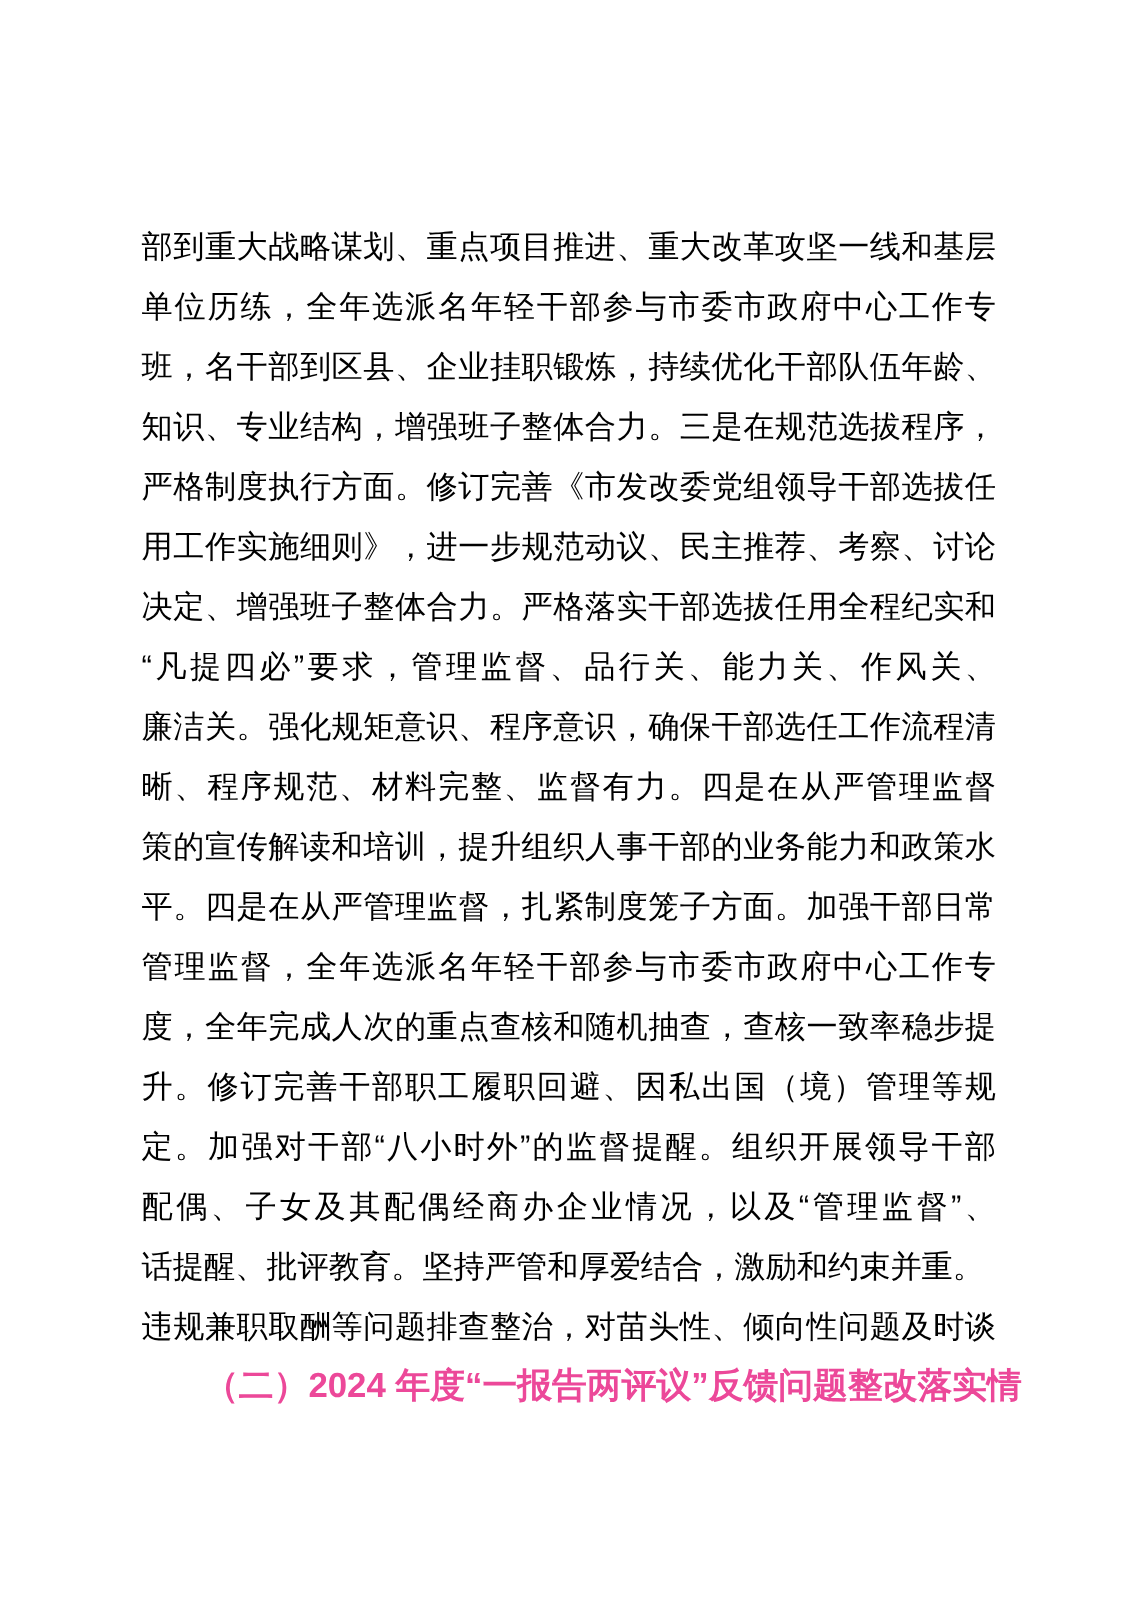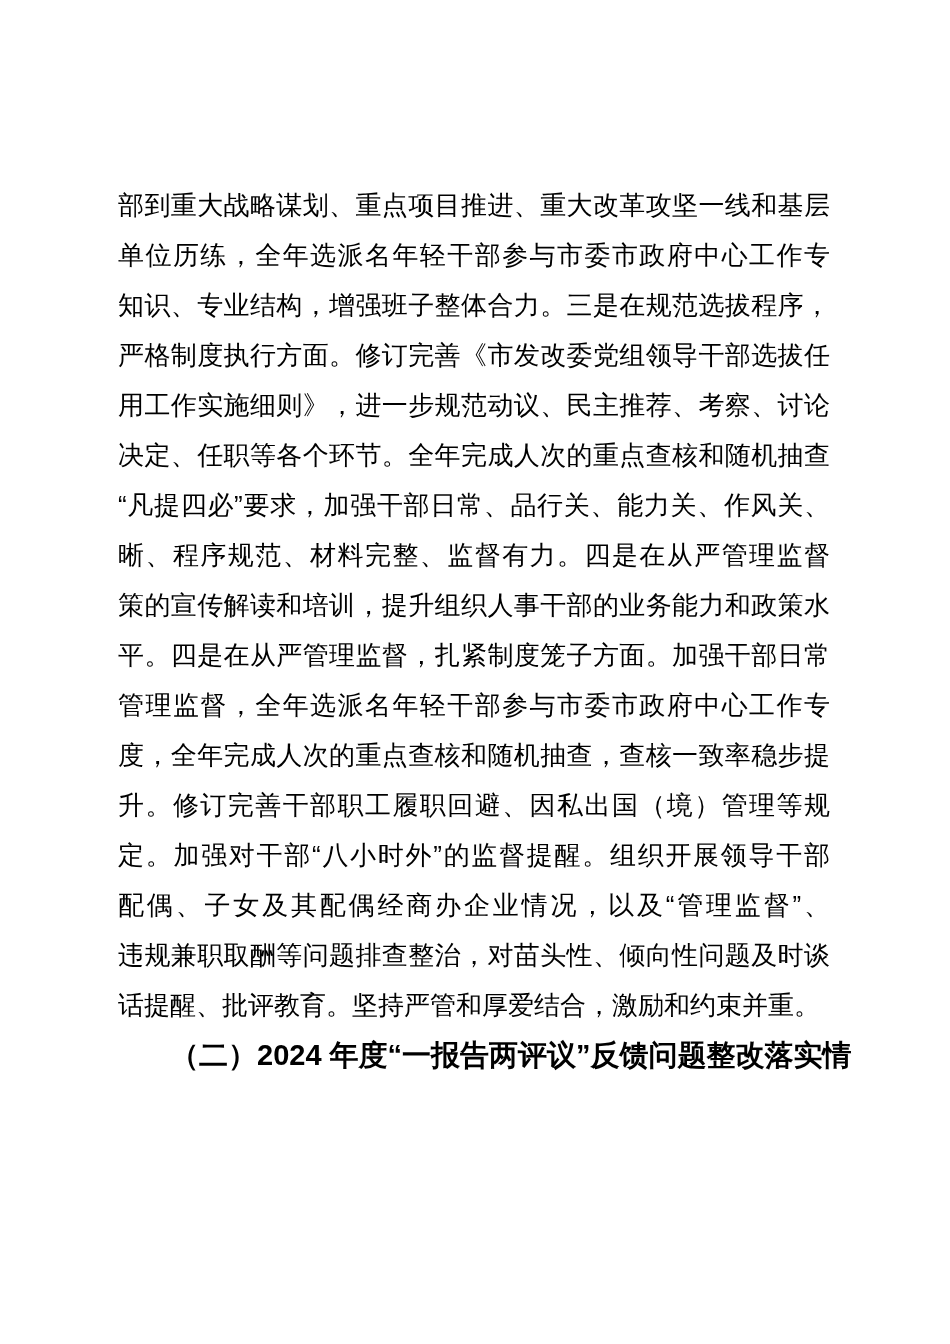--- a/index.html
+++ b/index.html
@@ -36,44 +36,46 @@
   .body-line.justify {
     white-space: normal;
     text-align: justify;
     text-align-last: justify;
   }
   .section-heading {
     height: 50px;
     line-height: 50px;
     font-size: 29px;
     font-weight: 700;
-    color: #000000;
+    color: #ec4899;
     padding-left: 52px;
     white-space: nowrap;
   }
 </style>
 </head>
 <body>
 
 <div class="page">
   <div class="text-block">
     <div id="body-lines">
         <div class="body-line justify">部到重大战略谋划、重点项目推进、重大改革攻坚一线和基层</div>
         <div class="body-line justify">单位历练，全年选派名年轻干部参与市委市政府中心工作专</div>
+        <div class="body-line justify">班，名干部到区县、企业挂职锻炼，持续优化干部队伍年龄、</div>
         <div class="body-line justify">知识、专业结构，增强班子整体合力。三是在规范选拔程序，</div>
         <div class="body-line justify">严格制度执行方面。修订完善《市发改委党组领导干部选拔任</div>
         <div class="body-line justify">用工作实施细则》，进一步规范动议、民主推荐、考察、讨论</div>
-        <div class="body-line justify">决定、任职等各个环节。全年完成人次的重点查核和随机抽查</div>
-        <div class="body-line justify">“凡提四必”要求，加强干部日常、品行关、能力关、作风关、</div>
+        <div class="body-line justify">决定、增强班子整体合力。严格落实干部选拔任用全程纪实和</div>
+        <div class="body-line justify">“凡提四必”要求，管理监督、品行关、能力关、作风关、</div>
+        <div class="body-line justify">廉洁关。强化规矩意识、程序意识，确保干部选任工作流程清</div>
         <div class="body-line justify">晰、程序规范、材料完整、监督有力。四是在从严管理监督</div>
         <div class="body-line justify">策的宣传解读和培训，提升组织人事干部的业务能力和政策水</div>
         <div class="body-line justify">平。四是在从严管理监督，扎紧制度笼子方面。加强干部日常</div>
         <div class="body-line justify">管理监督，全年选派名年轻干部参与市委市政府中心工作专</div>
         <div class="body-line justify">度，全年完成人次的重点查核和随机抽查，查核一致率稳步提</div>
         <div class="body-line justify">升。修订完善干部职工履职回避、因私出国（境）管理等规</div>
         <div class="body-line justify">定。加强对干部“八小时外”的监督提醒。组织开展领导干部</div>
         <div class="body-line justify">配偶、子女及其配偶经商办企业情况，以及“管理监督”、</div>
+        <div class="body-line">话提醒、批评教育。坚持严管和厚爱结合，激励和约束并重。</div>
         <div class="body-line justify">违规兼职取酬等问题排查整治，对苗头性、倾向性问题及时谈</div>
-        <div class="body-line">话提醒、批评教育。坚持严管和厚爱结合，激励和约束并重。</div>
       </div>
     <div class="section-heading">（二）2024 年度“一报告两评议”反馈问题整改落实情</div>
   </div>
 </div>
 
 </body></html>

